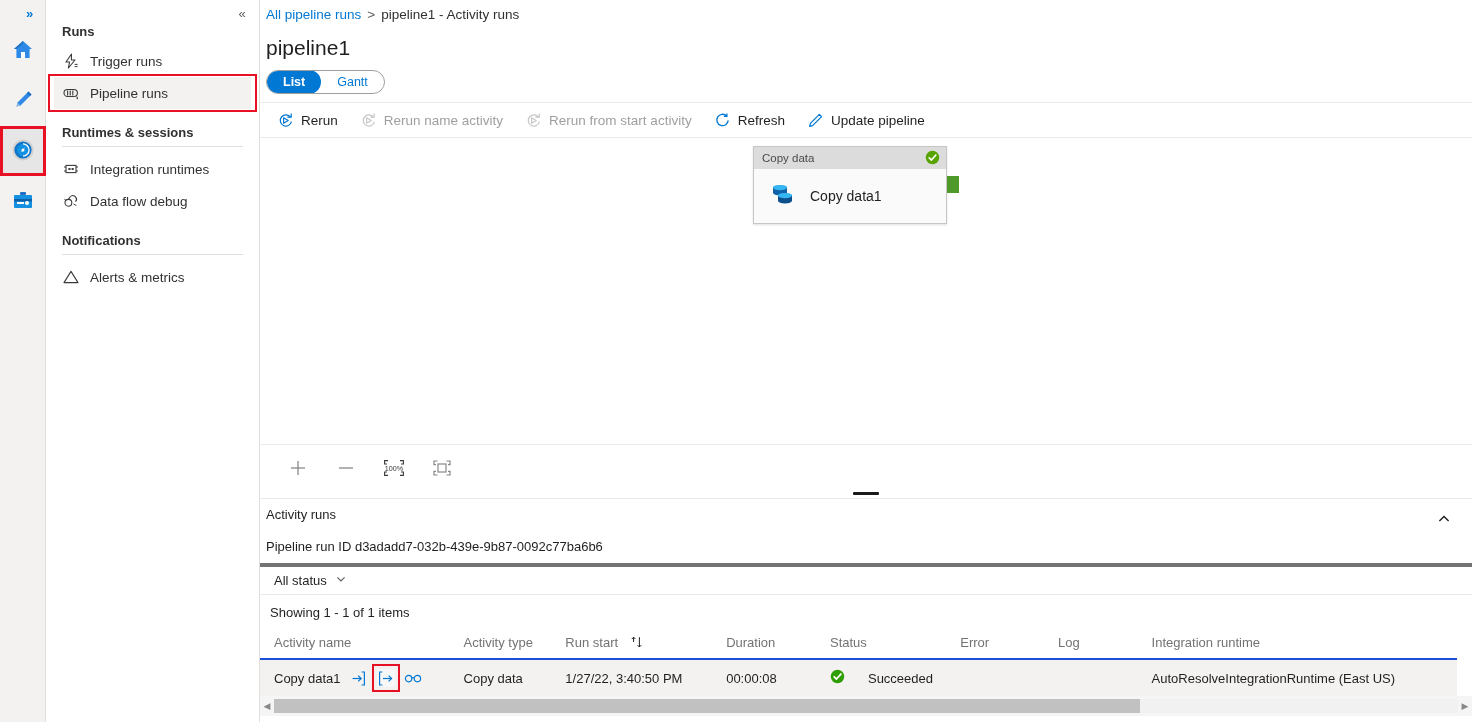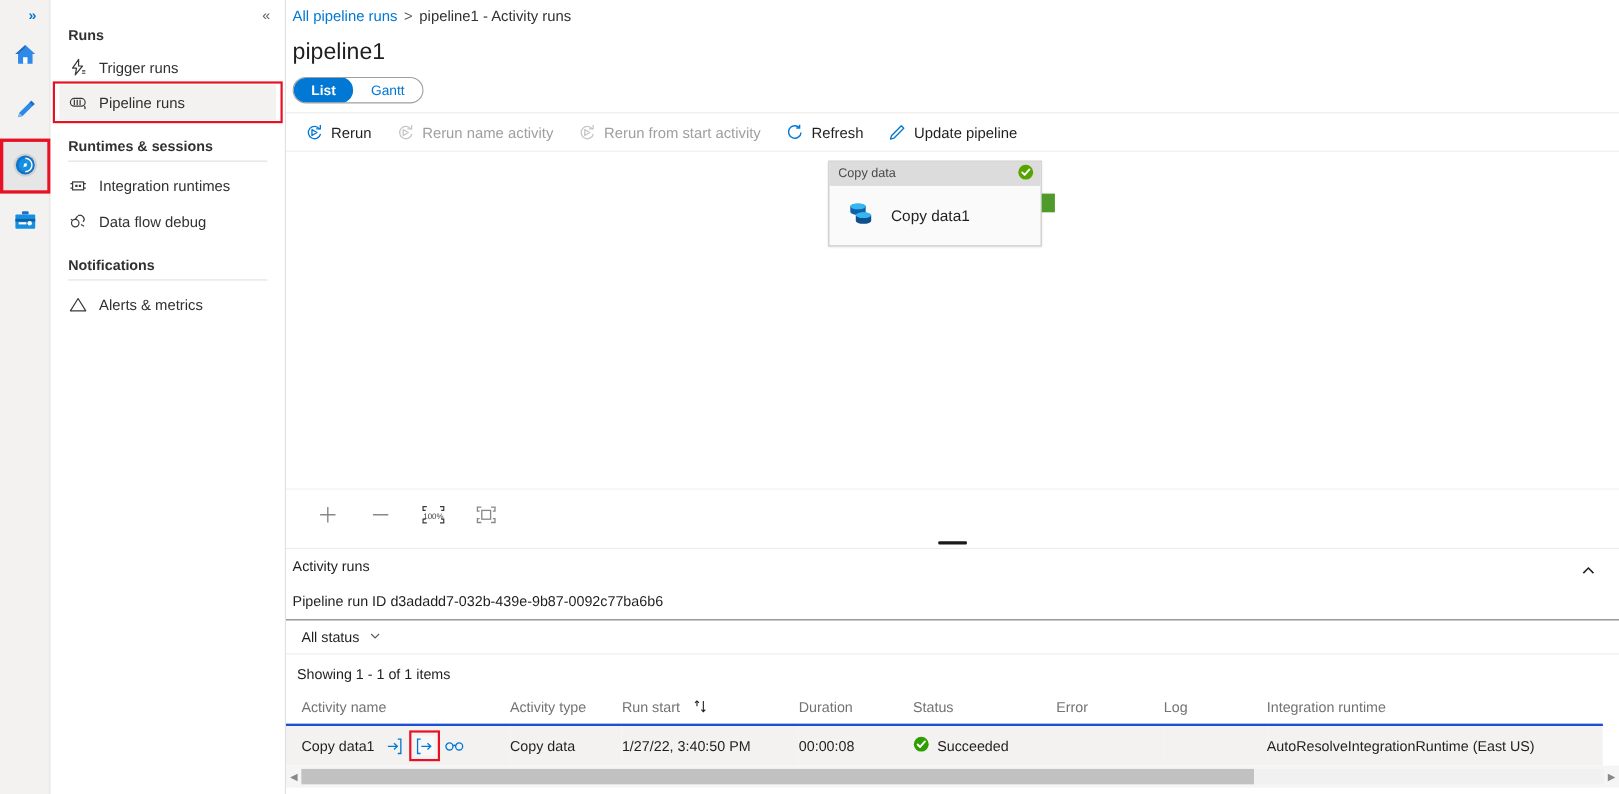--- a/index.html
+++ b/index.html
@@ -160,21 +160,21 @@
     display: flex; align-items: flex-start; justify-content: space-between;
     padding: 8px 16px 0 6px;
   }
   .act-title { font-size: 13px; color: #201f1e; padding-left: 0px; }
   .act-collapse { width: 24px; height: 24px; display:flex; align-items:center; justify-content:center; color:#201f1e; }
   .act-runid { padding: 8px 0 9px 6px; font-size: 13px; color: #323130; }
   .act-runid .lbl { color: #201f1e; }
   .act-runid .val { color: #201f1e; }
 
   .filterbar {
-    border-top: 1px solid #737373; border-bottom: 1px solid #edebe9;
+    border-top: 4px solid #737373; border-bottom: 1px solid #edebe9;
     height: 32px; display: flex; align-items: center; padding-left: 10px;
   }
   .filter-pill { display: flex; align-items: center; gap: 8px; font-size: 13px; color: #201f1e; padding: 0 4px; }
   .showing { font-size: 13px; color: #201f1e; padding: 10px 0 9px 10px; }
 
   table.grid { width: 1197px; border-collapse: collapse; table-layout: fixed; }
   table.grid th {
     text-align: left; font-size: 13px; font-weight: normal; color: #737373;
     padding: 6px 0 8px 0; border-bottom: 2px solid #1d4ed8;
   }
@@ -192,21 +192,21 @@
   .col-ir    { width: 300px; }
 
   .name-cell { display: flex; align-items: center; gap: 9px; }
   .row-ico { width: 18px; height: 18px; display: flex; align-items: center; justify-content: center; position: relative; }
   .row-ico.boxed { background:#f8f8f8; }
   .row-ico.boxed::after {
     content: ""; position: absolute; left: -5px; right: -5px; top: -5px; bottom: -5px;
     border: 2px solid #e81123; pointer-events: none;
   }
   .sort-ico { display:inline-flex; margin-left: 8px; vertical-align: -2px; }
-  .status-cell { display: flex; align-items: center; gap: 7px; }
+  .status-cell { display: flex; align-items: center; gap: 23px; }
 
   .hscroll {
     position: relative; height: 20px; background: #f5f5f5;
     display: flex; align-items: center;
   }
   .hscroll .arrow { width: 14px; text-align: center; color: #8a8886; font-size: 9px; }
   .hscroll .track { position: relative; flex: 1 1 auto; height: 14px; background: #f1f1f1; }
   .hscroll .thumb { position: absolute; left: 0; top: 0; height: 14px; width: 866px; background: #c1c1c1; }
 </style>
 </head>

